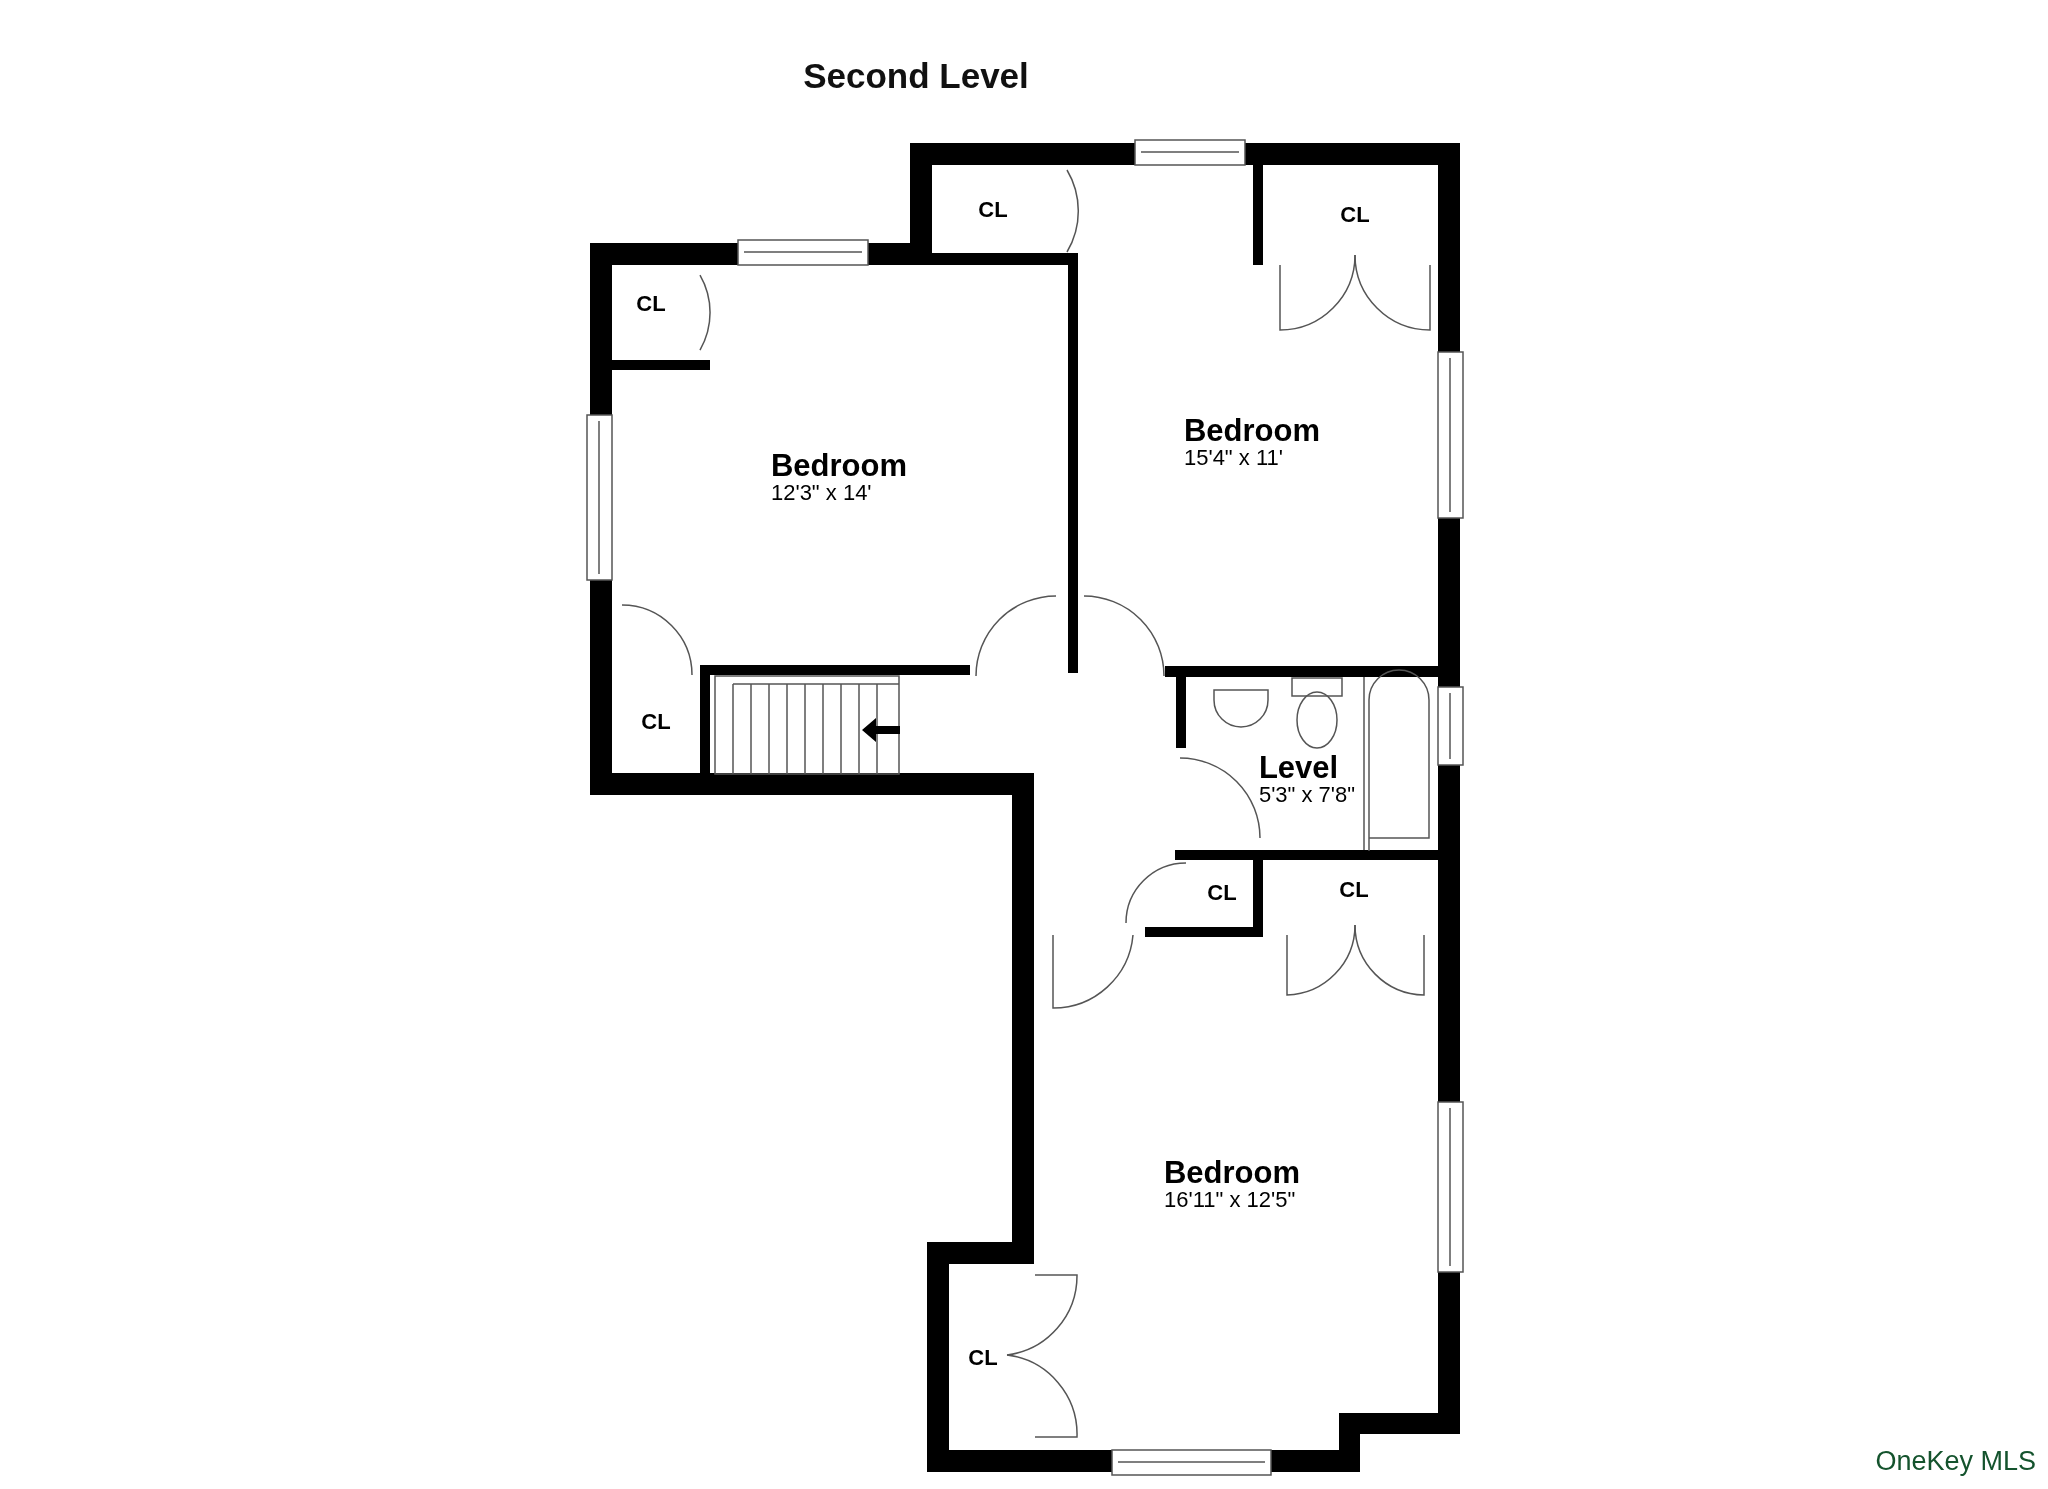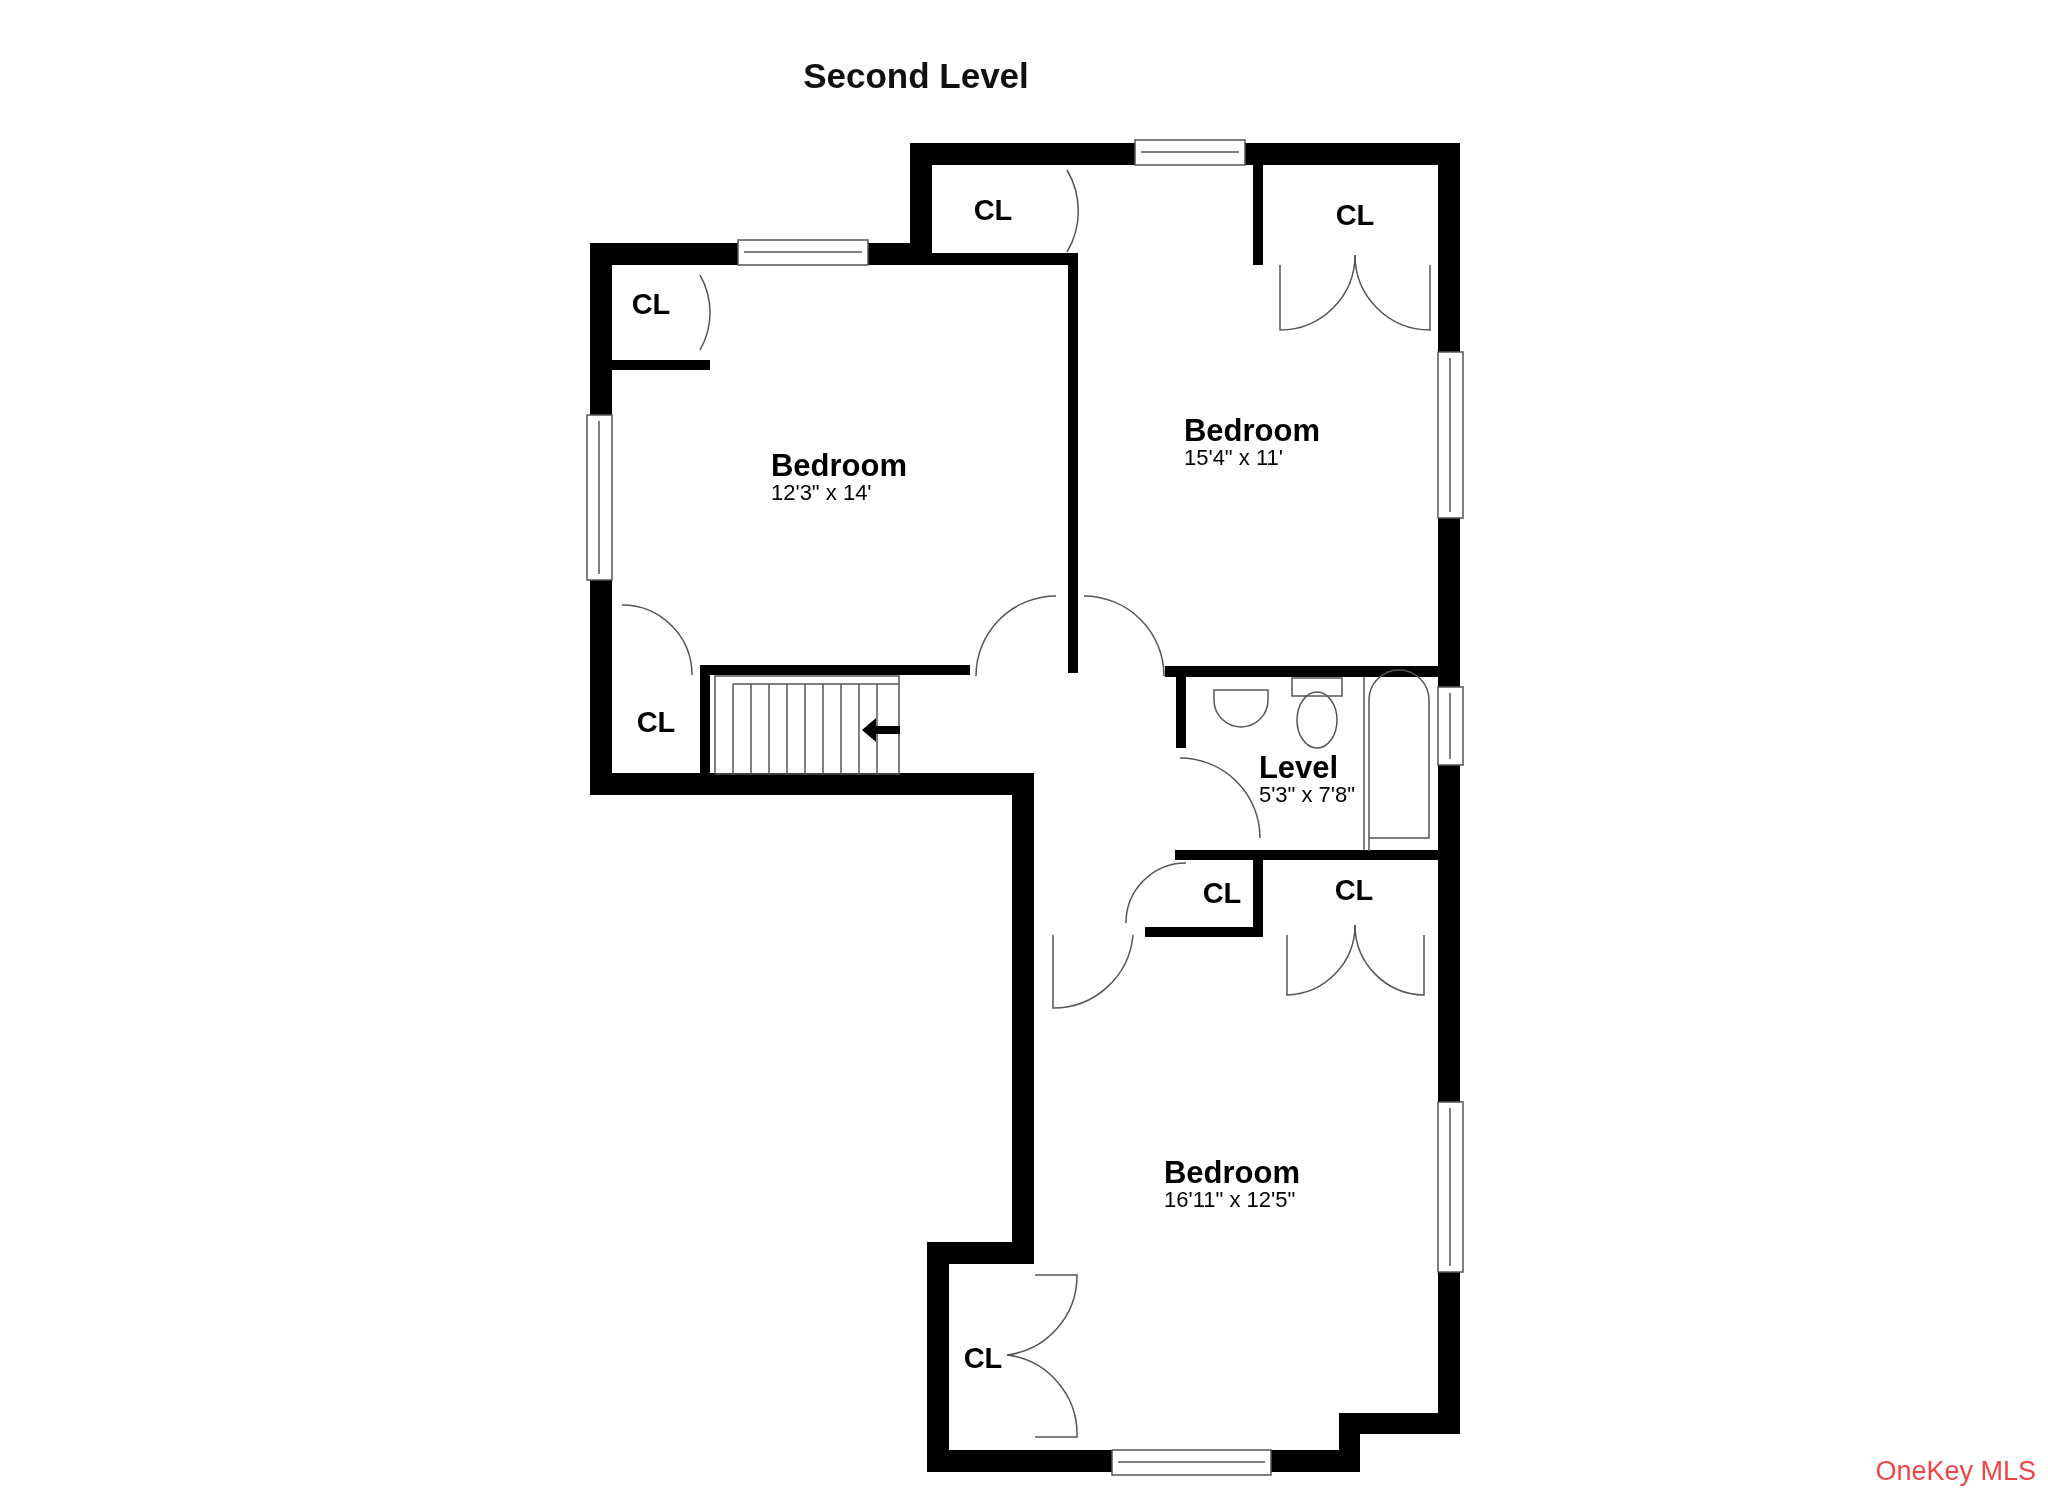--- a/index.html
+++ b/index.html
@@ -2,22 +2,22 @@
 <html><head>
 <meta charset="utf-8">
 <style>
   html, body { margin: 0; padding: 0; background: #ffffff; }
   body { width: 2048px; height: 1489px; position: relative; overflow: hidden; font-family: "Liberation Sans", sans-serif; }
   .title { position: absolute; left: 0; width: 1832px; top: 56px; text-align: center; font-weight: bold; font-size: 35px; color: #111; }
   svg.plan { position: absolute; left: 0; top: 0; }
   .lbl { position: absolute; text-align: left; color: #000; transform: translate(-50%, -50%); white-space: nowrap; }
   .lbl .name { font-weight: bold; font-size: 31px; line-height: 1.0; }
   .lbl .dims { font-size: 22px; line-height: 1.1; }
-  .cl { position: absolute; font-weight: bold; font-size: 29px; transform: translate(-50%, -50%); color: #000; }
-  .watermark { position: absolute; right: 12px; bottom: 2px; font-size: 27px; color: #ef4444; }
+  .cl { position: absolute; font-weight: bold; font-size: 22px; transform: translate(-50%, -50%); color: #000; }
+  .watermark { position: absolute; right: 12px; bottom: 12px; font-size: 27px; color: #14532d; }
 </style>
 </head>
 <body>
 
 <div class="title">Second Level</div>
 
 <svg class="plan" width="2048" height="1489" viewBox="0 0 2048 1489">
   <g fill="#000">
 
     <rect x="590" y="243" width="148" height="22"></rect>

